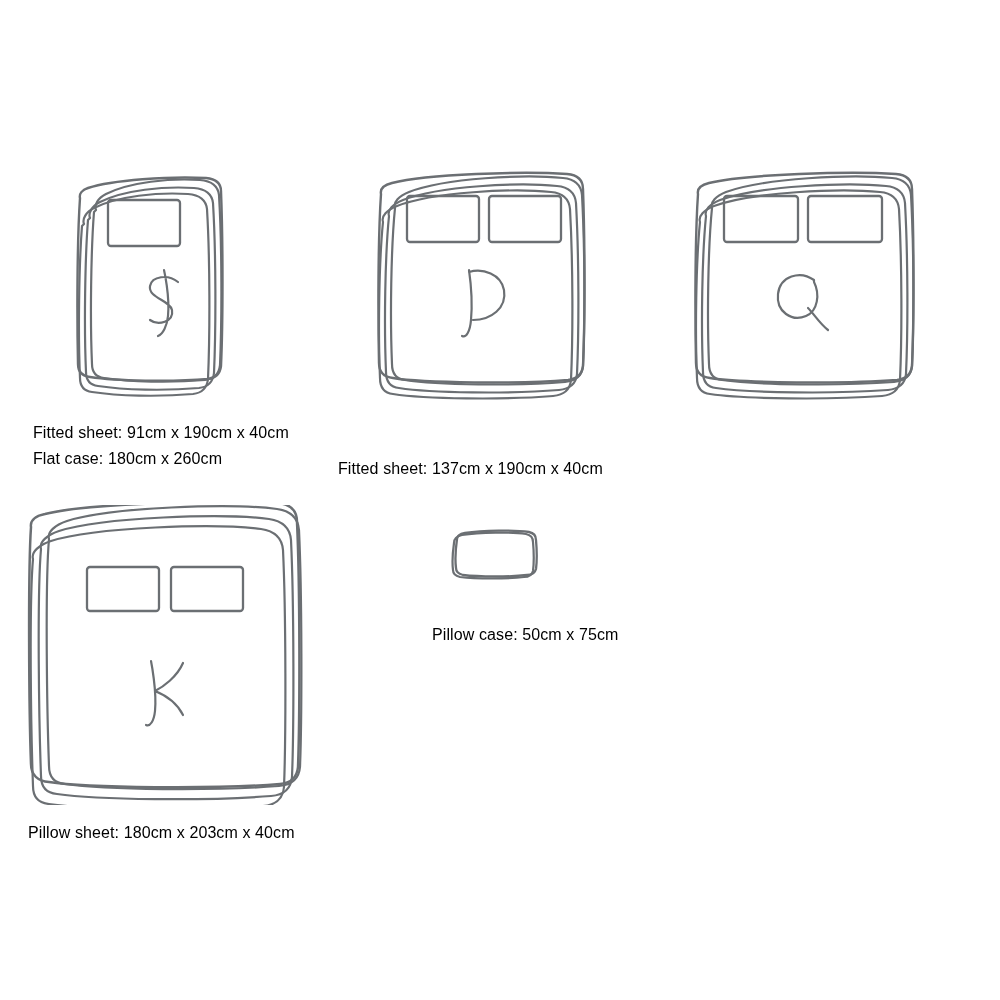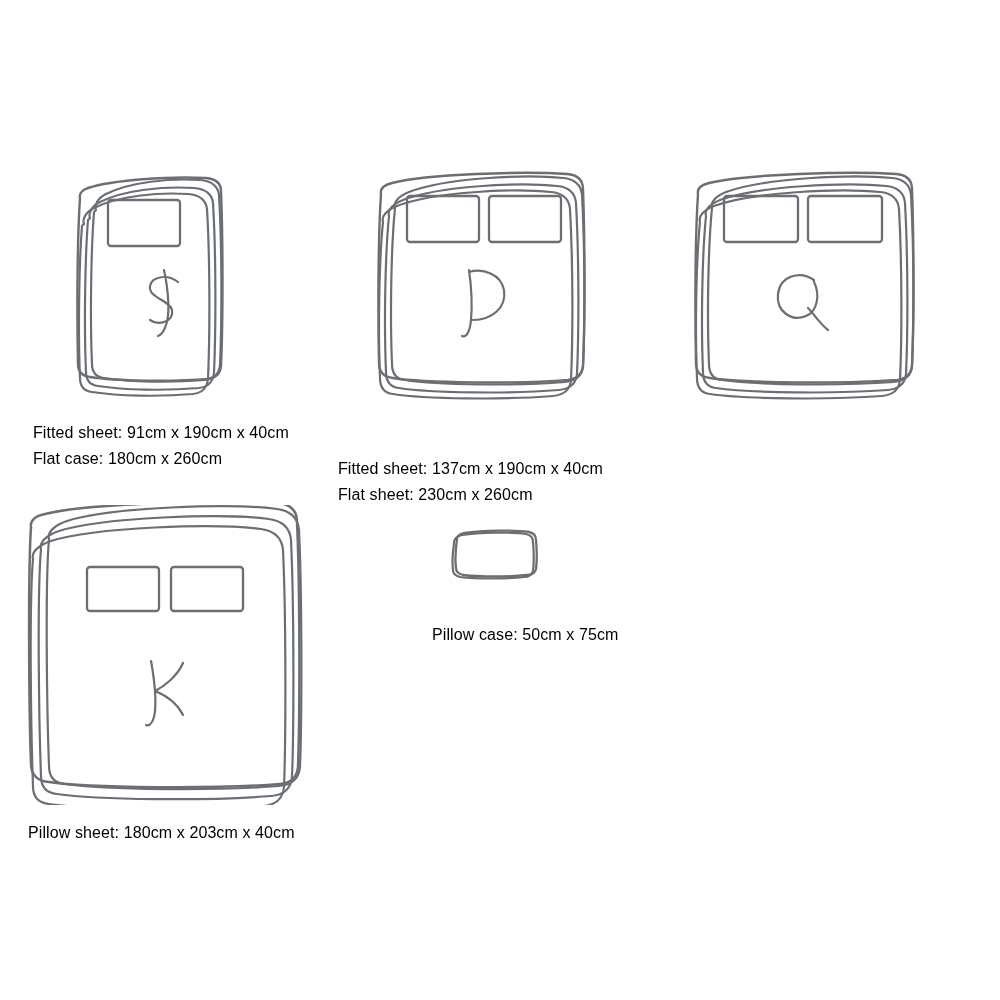--- a/index.html
+++ b/index.html
@@ -100,21 +100,20 @@
                C19 227 14 222 14 213 C13 166 13 88 16 44 Z" stroke-width="2.4"></path>
       <rect x="42" y="46" width="72" height="46" rx="3" ry="3" stroke-width="2.3"></rect>
       <rect x="124" y="46" width="72" height="46" rx="3" ry="3" stroke-width="2.3"></rect>
 
       <path d="M104 120 C104 120 108 148 106 170 C105 182 101 188 97 186
                M104 122 C118 118 136 124 139 140 C142 158 126 170 108 170" stroke-width="2.2" fill="none"></path>
     </svg>
   </div>
   <div class="caption" id="caption-double">
     <span class="caption-line">Fitted sheet: 137cm x 190cm x 40cm</span>
-    <span class="caption-line">Flat sheet: 230cm x 260cm</span>
   </div>
 
   <div class="bed-group" id="group-queen">
     <svg class="bed-svg" width="265" height="250" viewBox="0 0 265 250" fill="none" stroke="#6b6f73" stroke-width="2.2" stroke-linecap="round" stroke-linejoin="round">
       <path d="M32 58 C30 52 36 46 46 42 C84 28 172 24 212 28 C224 29 230 35 231 45
                C234 100 234 172 232 216 C231 226 225 231 214 232 C160 236 76 235 42 230
                C33 229 29 223 29 214 C27 168 28 98 32 58 Z"></path>
       <path d="M26 66 C24 60 30 54 40 50 C78 36 166 32 206 36 C218 37 224 43 225 53
                C228 108 228 180 226 224 C225 234 219 239 208 240 C154 244 70 243 36 238
                C27 237 23 231 23 222 C21 176 22 106 26 66 Z"></path>

